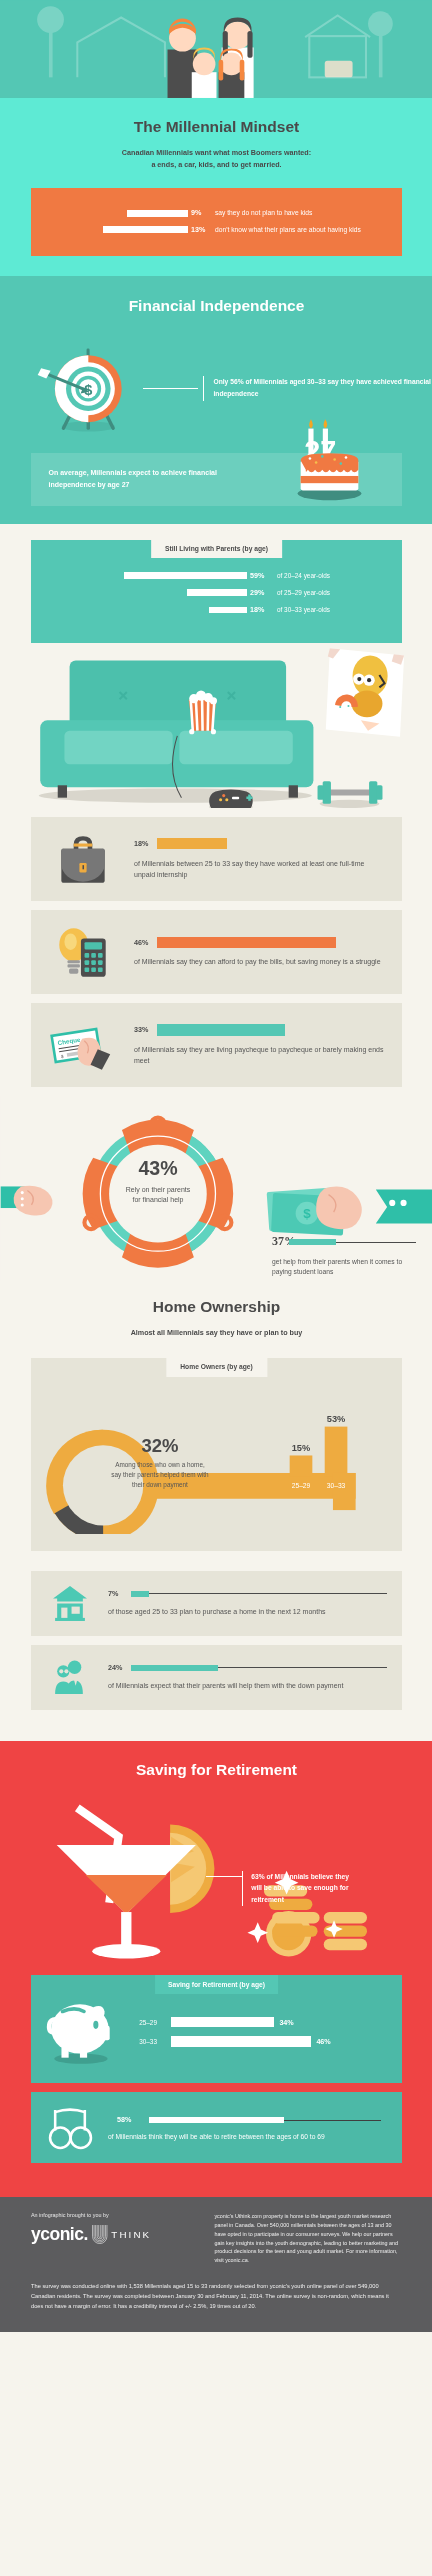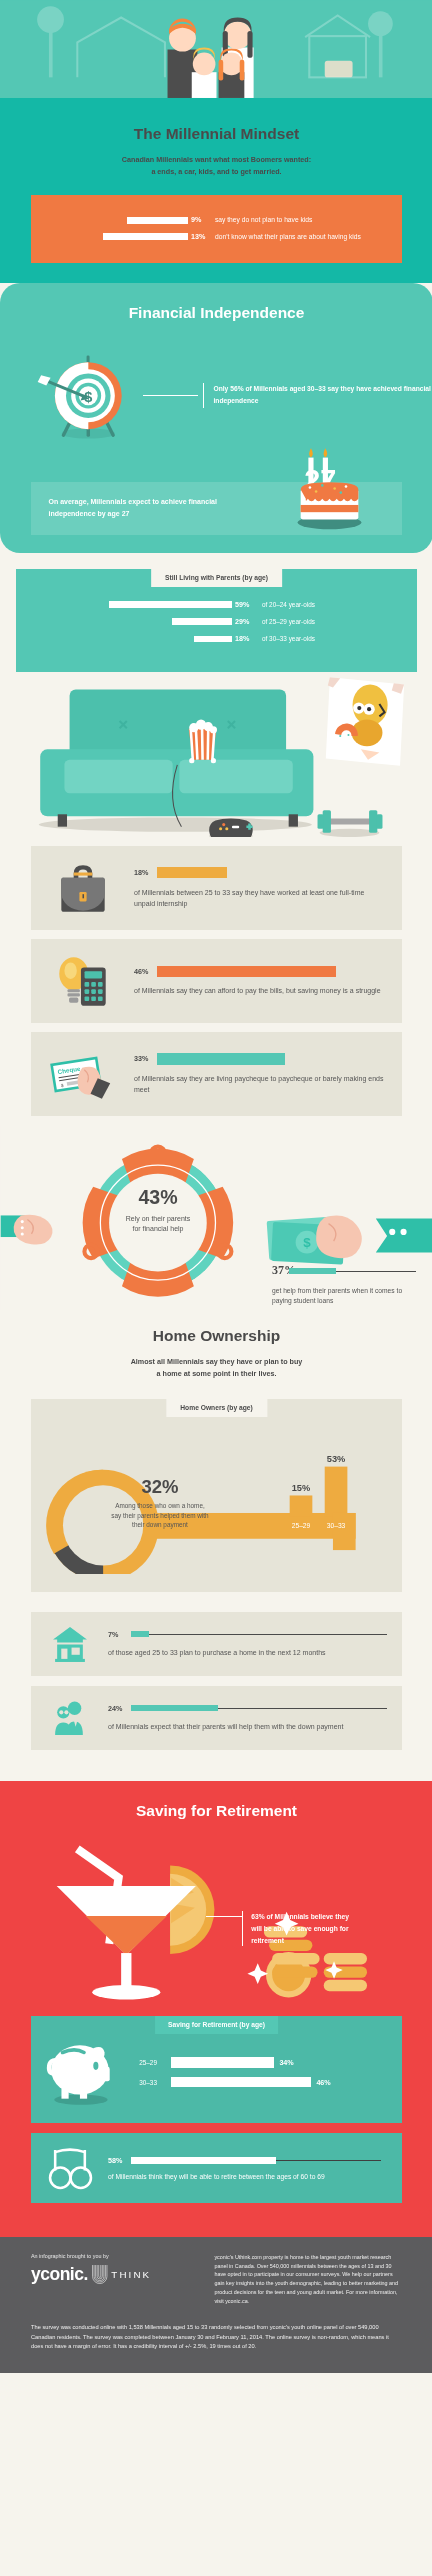--- a/index.html
+++ b/index.html
@@ -33,57 +33,57 @@
     margin: 18.5px 31px 0; background: rgba(255,255,255,0.13);
     padding: 11.3px 15.5px; color:#fff; font-size: 7px; line-height: 1.65;
     text-align: left;
   }
 
   
   .family-band { position: relative; height: 98px; background:#54c7b4; overflow:hidden; }
   .fam-svg { position:absolute; left:0; top:0; }
 
   
-  .mindset { background:#14b8a6; padding: 27px 0 0; }
+  .mindset { background:#5eead4; padding: 20px 0 0; }
   .h-title {
     font-family:"Liberation Sans Narrow","Liberation Sans",sans-serif;
     font-size: 15.5px; font-weight:bold; color:#4a4a4a; text-align:center;
   }
   .sub {
     text-align:center; font-size: 7.2px; line-height:1.6; color:#4a4a4a;
     margin-top: 11.3px; font-weight:bold;
     font-family:"Liberation Sans Narrow","Liberation Sans",sans-serif;
   }
   .orange-box { background:#f07942; margin: 17.5px 31px 0; padding: 13.4px 0 15.5px; }
   .obar-row { display:flex; align-items:center; margin: 7.2px 0; }
   .obar-track { width: 160px; text-align:right; padding-right:3.1px; }
   .obar { display:inline-block; height: 6.7px; background:#fff; vertical-align:middle; }
   .obar-pct { color:#fff; font-weight:bold; font-size: 7.2px; width:24px;
     font-family:"Liberation Sans Narrow","Liberation Sans",sans-serif;}
   .obar-label { color:#fff; font-size: 6.7px;
     font-family:"Liberation Sans Narrow","Liberation Sans",sans-serif;}
 
   
-  .fi { background:#54c7b4; padding: 21.6px 0 18.5px; position:relative;border-radius:20px; }
+  .fi { background:#54c7b4; padding: 21.6px 0 18.5px; position:relative; }
   .h-title-w {
     font-family:"Liberation Sans Narrow","Liberation Sans",sans-serif;
     font-size: 15.5px; font-weight:bold; color:#fff; text-align:center;
   }
   .fi-row { display:flex; align-items:center; margin-top: 17.5px; padding-left: 36px;}
   .fi-note { color:#fff; font-size: 6.7px; line-height:1.85; font-weight:bold;
     border-left: 1px solid #fff; padding-left: 9.3px; margin-left: 5.2px;
     font-family:"Liberation Sans Narrow","Liberation Sans",sans-serif;}
   .fi-lead { width: 66px; height:0.5px; background:#fff; }
-  .avg-box { background: rgba(255,255,255,0.14); margin: 31px 31px 0; padding: 14.4px 17.5px;
+  .avg-box { background: rgba(255,255,255,0.14); margin: 9px 31px 0; padding: 14.4px 17.5px;
     color:#fff; font-size: 7px; line-height:1.7; font-weight:bold; position:relative;
     font-family:"Liberation Sans Narrow","Liberation Sans",sans-serif; min-height: 47px;}
   .cake-wrap { position:absolute; right: 20.6px; bottom: -2.1px; }
 
   
-  .card-teal { background:#54c7b4; margin: 0 16px; position:relative; padding: 23px 0 20.6px; }
+  .card-teal { background:#54c7b4; margin: 0 31px; position:relative; padding: 23px 0 20.6px; }
   .card-tab {
     position:absolute; top:0; left:50%; transform:translateX(-50%);
     background:#f6f4ed; padding: 5.2px 14.4px 6.2px; font-size: 6.7px; font-weight:bold;
     color:#4a4a4a; white-space:nowrap;
     font-family:"Liberation Sans Narrow","Liberation Sans",sans-serif;}
   .wrow { display:flex; align-items:center; margin: 8.2px 0; }
   .wrow-track { width: 219px; text-align:right; padding-right:3.1px; }
   .wbar { display:inline-block; height: 6.7px; background:#fff; vertical-align:middle; }
   .wpct { color:#fff; font-weight:bold; font-size:7.2px; width:27px;
     font-family:"Liberation Sans Narrow","Liberation Sans",sans-serif;}
@@ -152,22 +152,22 @@
   .pbar-age { width: 32px; font-size: 6.4px; color:#fff;
     font-family:"Liberation Sans Narrow","Liberation Sans",sans-serif;}
   .pbar { height: 10.3px; background:#fff; }
   .pbar-pct { font-size: 7.2px; font-weight:bold; color:#fff; margin-left: 5.2px;
     font-family:"Liberation Sans Narrow","Liberation Sans",sans-serif;}
   .glasses-card { background:#4cb9a7; margin: 9.3px 31px 0; padding: 13.4px 0; display:flex;
      align-items:center; min-height: 62px;}
   .glasses-icon { width: 77px; display:flex; justify-content:center; }
   .glasses-body { flex:1; padding-right: 20.6px; }
   .gb-line { display:flex; align-items:center; }
-  .gb-pct { font-size:7.2px; font-weight:bold; color:#fff; width: 23px;
-    font-family:"Liberation Sans Narrow","Liberation Sans",sans-serif;}
+  .gb-pct { font-size:7.2px; font-weight:bold; color:#fff; width: 32px;
+    font-family:"Liberation Sans Narrow","Liberation Sans",sans-serif;margin-left:9px;}
   .gb-rail { position:relative; flex:1; height:6.2px; }
   .gb-rail .rail { position:absolute; left:0; right:0; top:2.8px; height:0.5px; background:#3f3f3f; }
   .gb-rail .fill { position:absolute; left:0; top:0; height:6.2px; background:#fff; }
   .gb-text { margin-top: 8.2px; font-size:6.7px; color:#fff;
     font-family:"Liberation Sans Narrow","Liberation Sans",sans-serif;}
 
   
   .footer { background:#5c5c5e; padding: 15.5px 31px 20.6px; color:#fff; }
   .foot-top { display:flex; gap: 13.4px; }
   .foot-left { width: 170px; }
@@ -556,21 +556,20 @@
         </span>
       </div>
       <div class="loan-text">get help from their parents when it comes to paying student loans</div>
     </div>
   </section>
 
   <section class="sec cream" style="padding: 4.1px 0 0">
     <div class="h-title" style="margin-top:12.4px">Home Ownership</div>
     <div class="sub">
       <div>Almost all Millennials say they have or plan to buy</div>
-      <div>a home at some point in their lives.</div>
     </div>
 
     <div style="height:19.6px"></div>
 
     <div class="card-grey">
       <div class="card-tab-grey">Home Owners (by age)</div>
 
       <svg width="371" height="155" viewBox="0 0 720 300" style="display:block">
 
         <rect x="230" y="182" width="400" height="50" fill="#eeab40"></rect>

